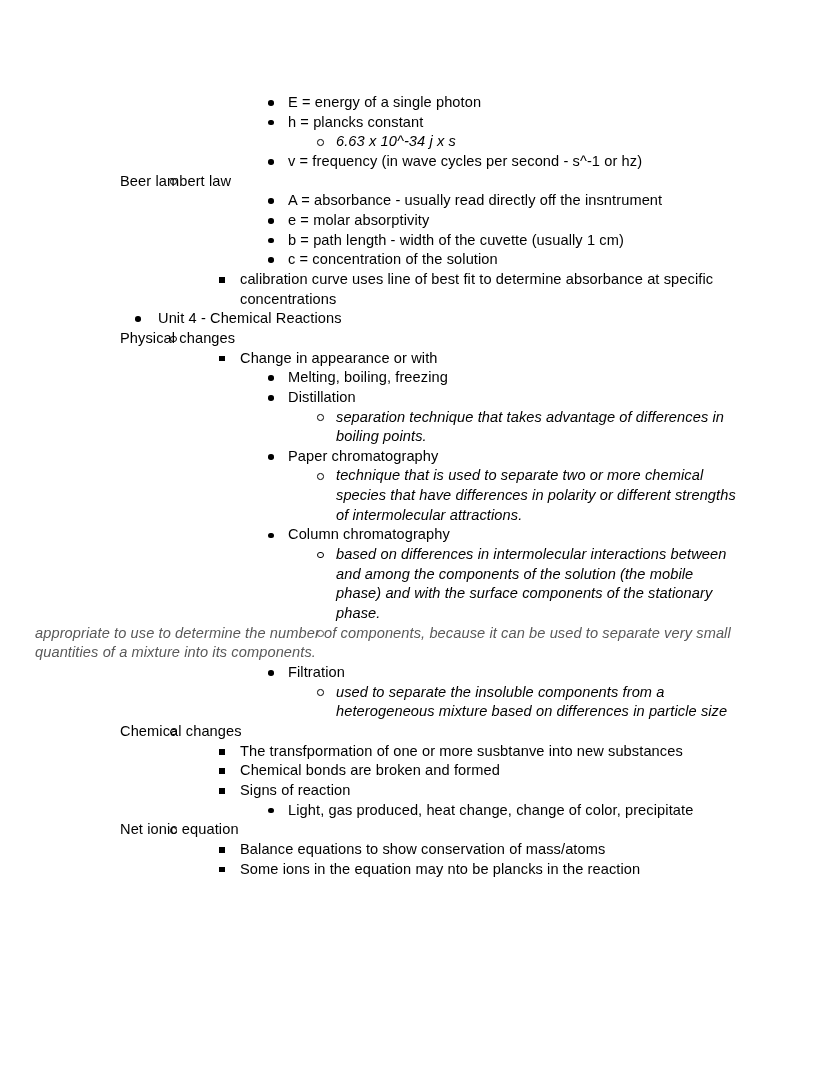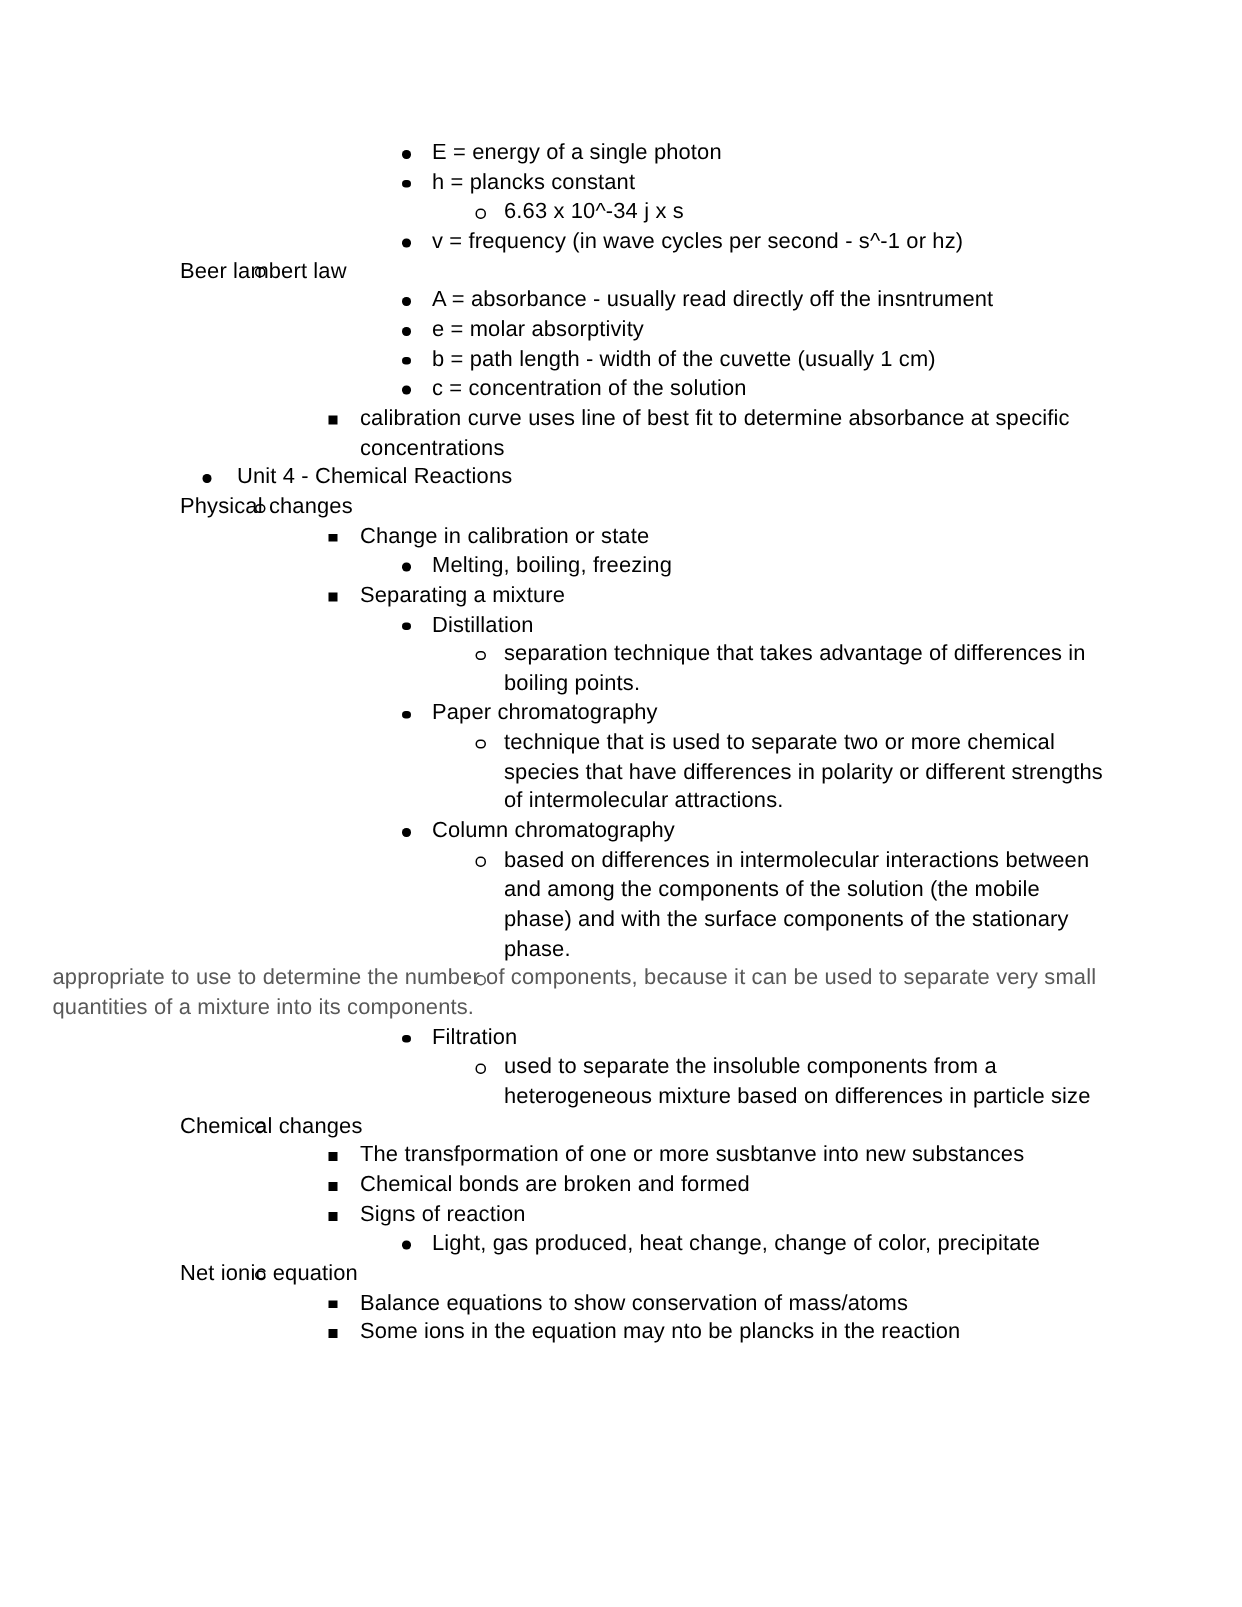--- a/index.html
+++ b/index.html
@@ -22,21 +22,21 @@
     font-size: 14.6px;
     line-height: 19.65px;
     color: #000000;
     letter-spacing: 0.1px;
   }
   
   .l1 { padding-left: 144px; margin-left: 14px; }
   .l2 { padding-left: 120px; }
   .l3 { padding-left: 240px; }
   .l4 { padding-left: 288px; }
-  .l5 { padding-left: 336px; }
+  .l5 { padding-left: 336px; font-style: italic; }
   .bullet {
     position: absolute;
     top: 7.2px;
     width: 5.6px;
     height: 5.6px;
     display: block;
   }
   .l1 .bullet { left: 121px; }
   .l2 .bullet { left: 170px; }
   .l3 .bullet { left: 219px; }
@@ -64,23 +64,22 @@
       <div class="item l5"><span class="bullet circle"></span><span class="txt">6.63 x 10^-34 j x s</span></div>
       <div class="item l4"><span class="bullet disc"></span><span class="txt">v = frequency (in wave cycles per second - s^-1 or hz)</span></div>
       <div class="item l2"><span class="bullet circle"></span><span class="txt">Beer lambert law</span></div>
       <div class="item l4"><span class="bullet disc"></span><span class="txt">A = absorbance - usually read directly off the insntrument</span></div>
       <div class="item l4"><span class="bullet disc"></span><span class="txt">e = molar absorptivity</span></div>
       <div class="item l4"><span class="bullet disc"></span><span class="txt">b = path length - width of the cuvette (usually 1 cm)</span></div>
       <div class="item l4"><span class="bullet disc"></span><span class="txt">c = concentration of the solution</span></div>
       <div class="item l3"><span class="bullet square"></span><span class="txt">calibration curve uses line of best fit to determine absorbance at specific concentrations</span></div>
       <div class="item l1"><span class="bullet disc"></span><span class="txt">Unit 4 - Chemical Reactions</span></div>
       <div class="item l2"><span class="bullet circle"></span><span class="txt">Physical changes</span></div>
-      <div class="item l3"><span class="bullet square"></span><span class="txt">Change in calibration or state</span></div>
+      <div class="item l3"><span class="bullet square"></span><span class="txt">Change in appearance or with</span></div>
       <div class="item l4"><span class="bullet disc"></span><span class="txt">Melting, boiling, freezing</span></div>
-      <div class="item l3"><span class="bullet square"></span><span class="txt">Separating a mixture</span></div>
       <div class="item l4"><span class="bullet disc"></span><span class="txt">Distillation</span></div>
       <div class="item l5"><span class="bullet circle"></span><span class="txt">separation technique that takes advantage of differences in boiling points.</span></div>
       <div class="item l4"><span class="bullet disc"></span><span class="txt">Paper chromatography</span></div>
       <div class="item l5"><span class="bullet circle"></span><span class="txt">technique that is used to separate two or more chemical species that have differences in polarity or different strengths of intermolecular attractions.</span></div>
       <div class="item l4"><span class="bullet disc"></span><span class="txt">Column chromatography</span></div>
       <div class="item l5"><span class="bullet circle"></span><span class="txt">based on differences in intermolecular interactions between and among the components of the solution (the mobile phase) and with the surface components of the stationary phase.</span></div>
       <div class="item l5 muted"><span class="bullet circle"></span><span class="txt">appropriate to use to determine the number of components, because it can be used to separate very small quantities of a mixture into its components.</span></div>
       <div class="item l4"><span class="bullet disc"></span><span class="txt">Filtration</span></div>
       <div class="item l5"><span class="bullet circle"></span><span class="txt">used to separate the insoluble components from a heterogeneous mixture based on differences in particle size</span></div>
       <div class="item l2"><span class="bullet circle"></span><span class="txt">Chemical changes</span></div>

